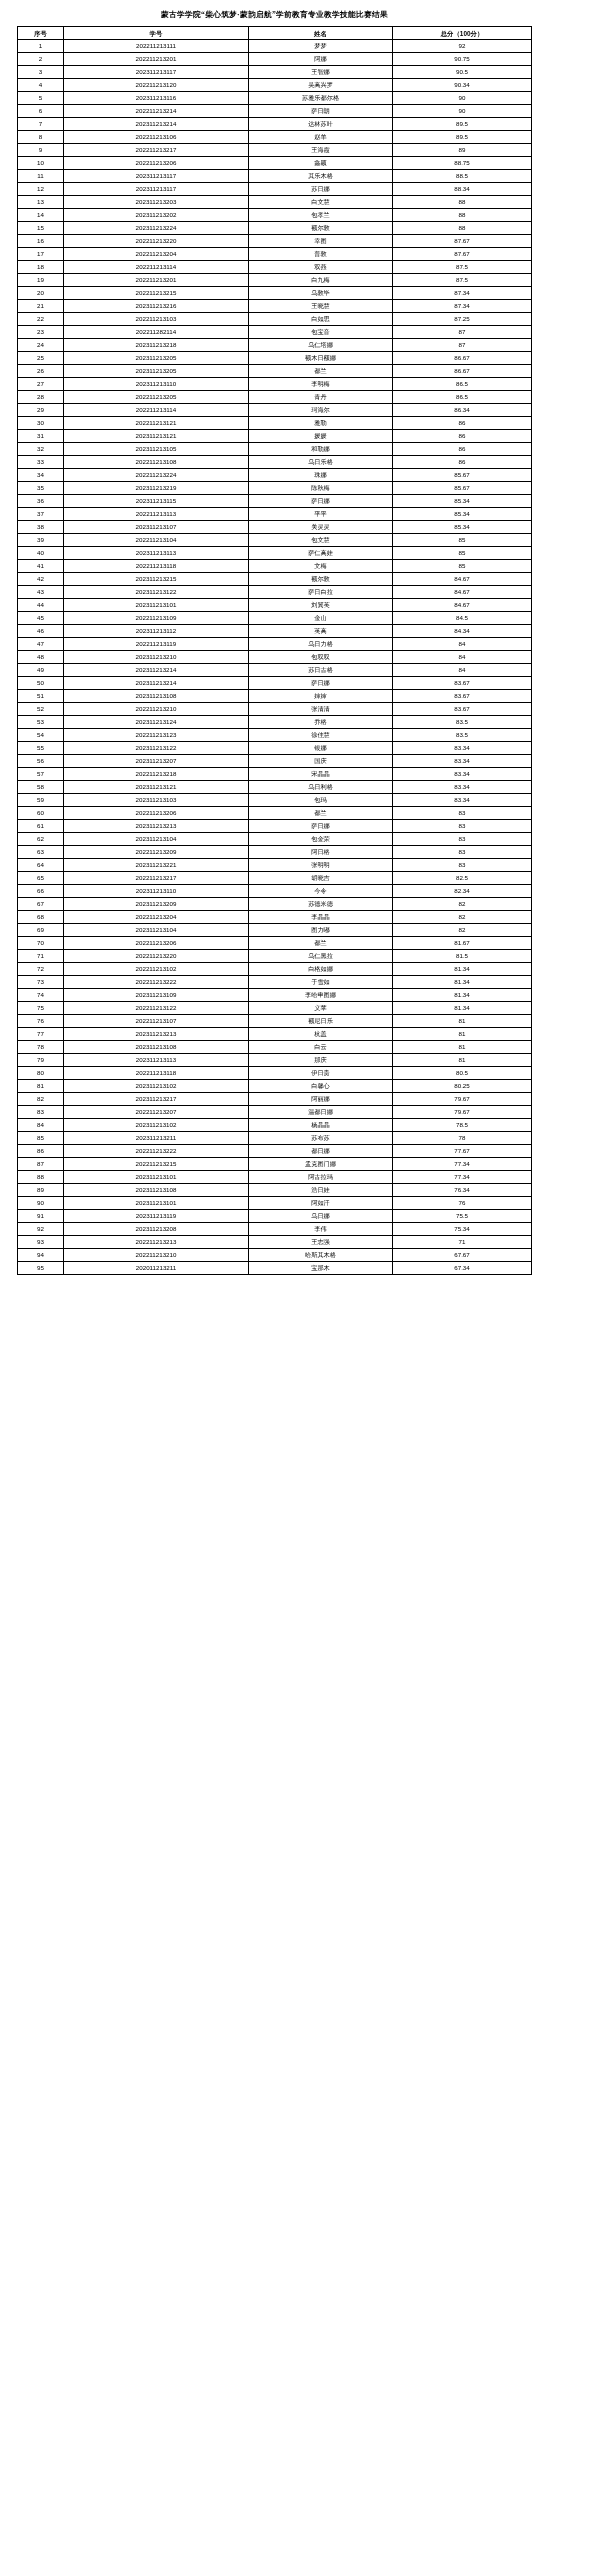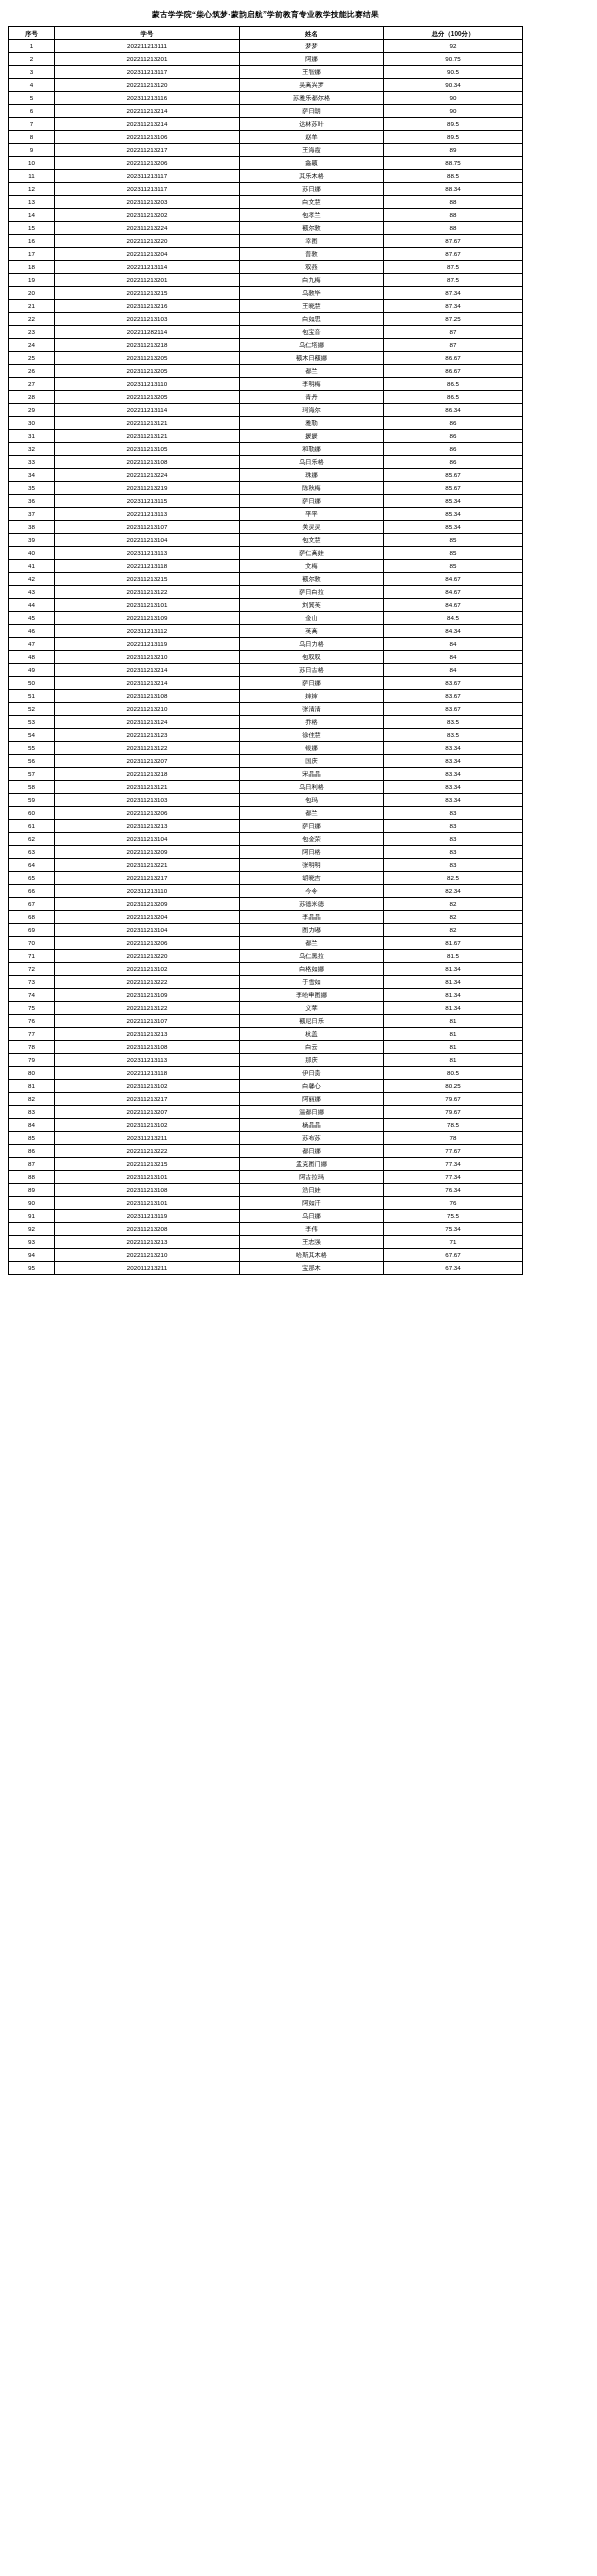--- a/index.html
+++ b/index.html
@@ -5,20 +5,21 @@
   html,body{margin:0;padding:0;background:#ffffff;}
   body{
     font-family:"Liberation Sans", sans-serif;
     color:#000;
     width:598px;
   }
   .page{
     width:531px;
     box-sizing:border-box;
     padding:7.2px 0 12.4px 0;
+    margin-left:9px;
   }
   .title{
     text-align:center;
     font-size:7.7px;
     font-weight:bold;
     letter-spacing:0.3px;
     margin:3.1px 0 6.2px 0;
     font-family:"Liberation Serif", serif;
   }
   table{

